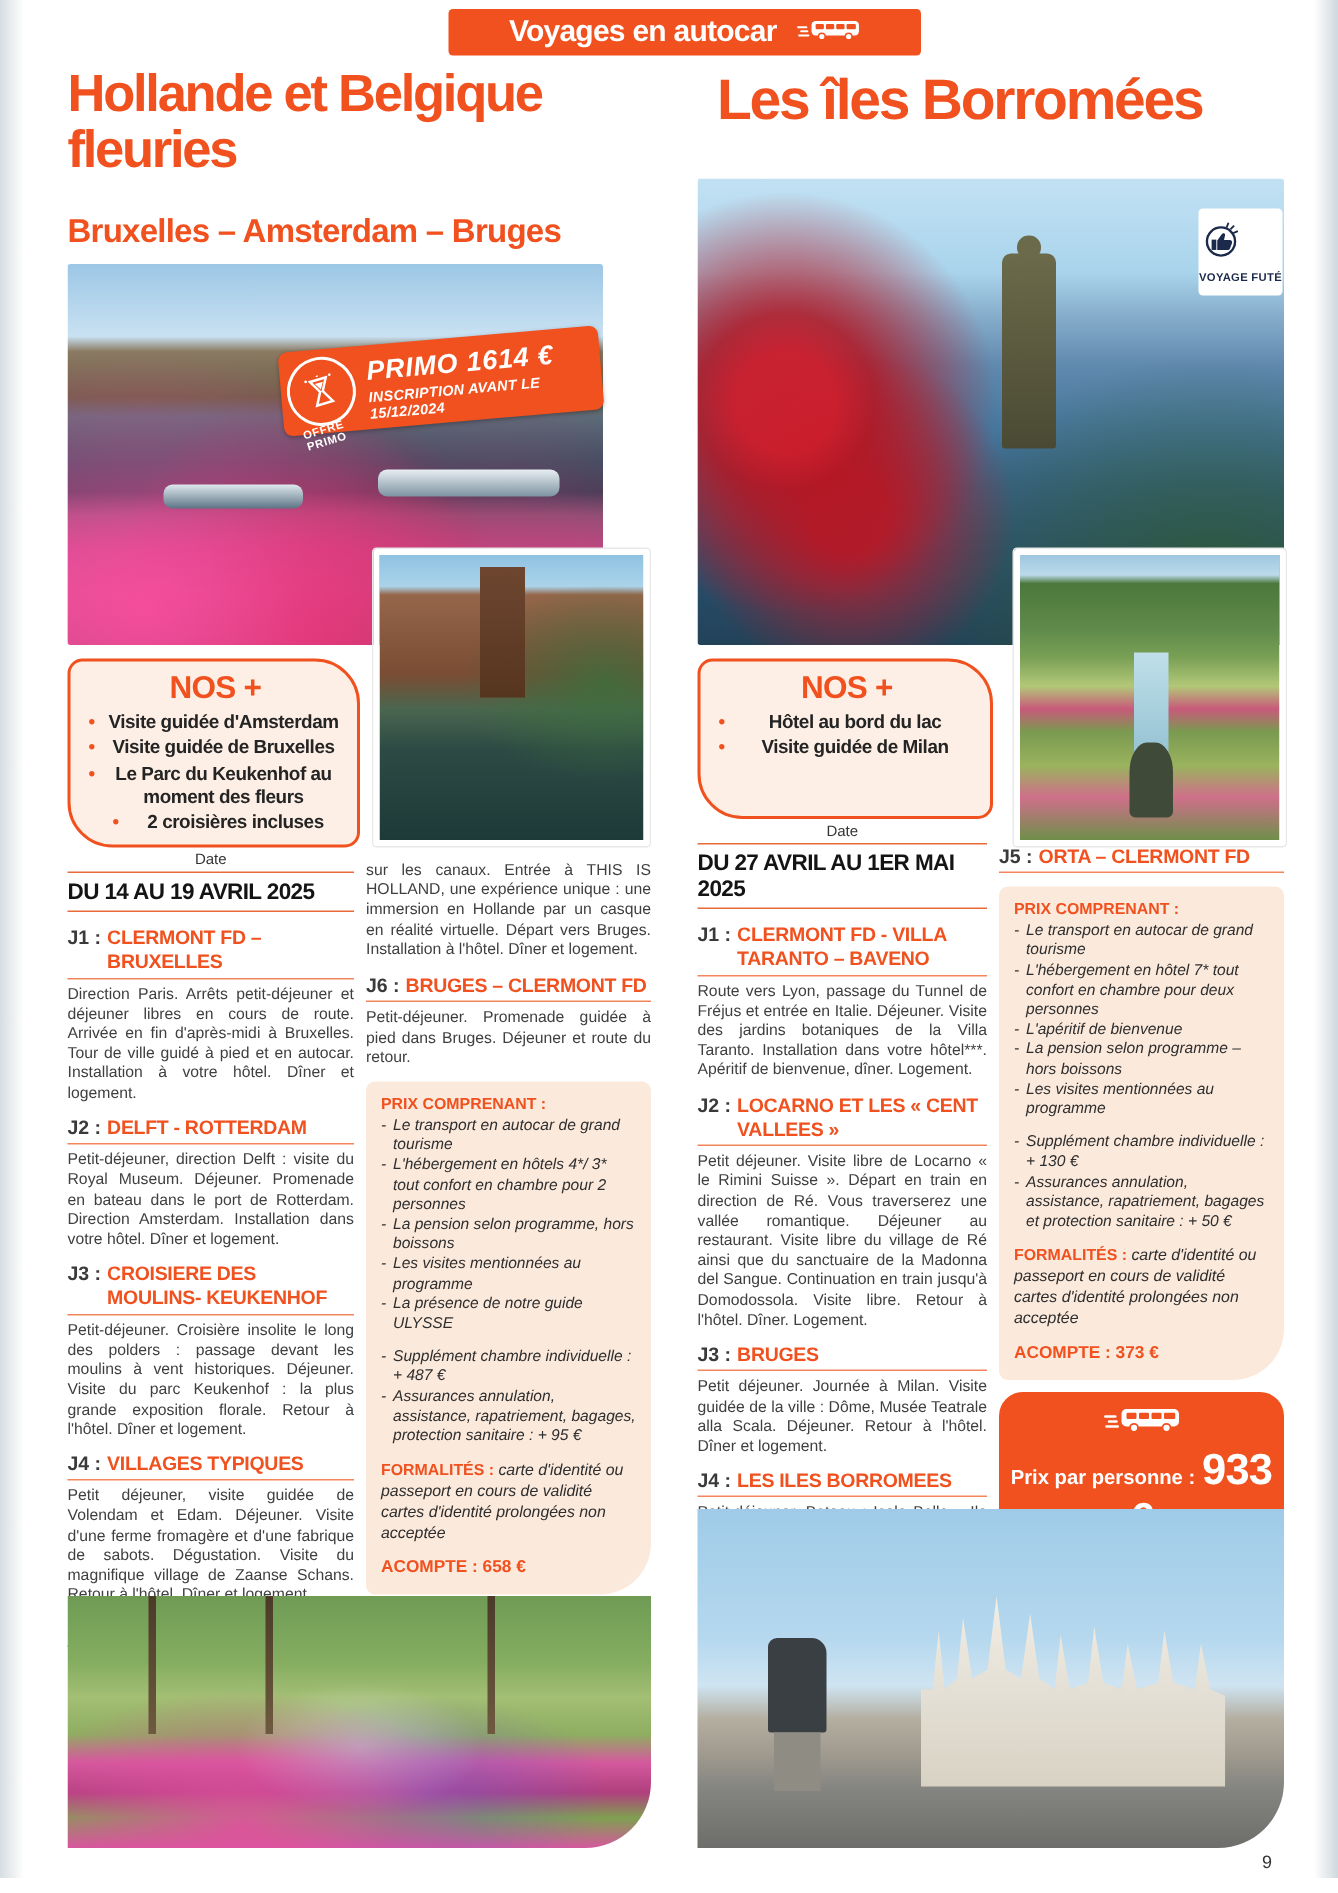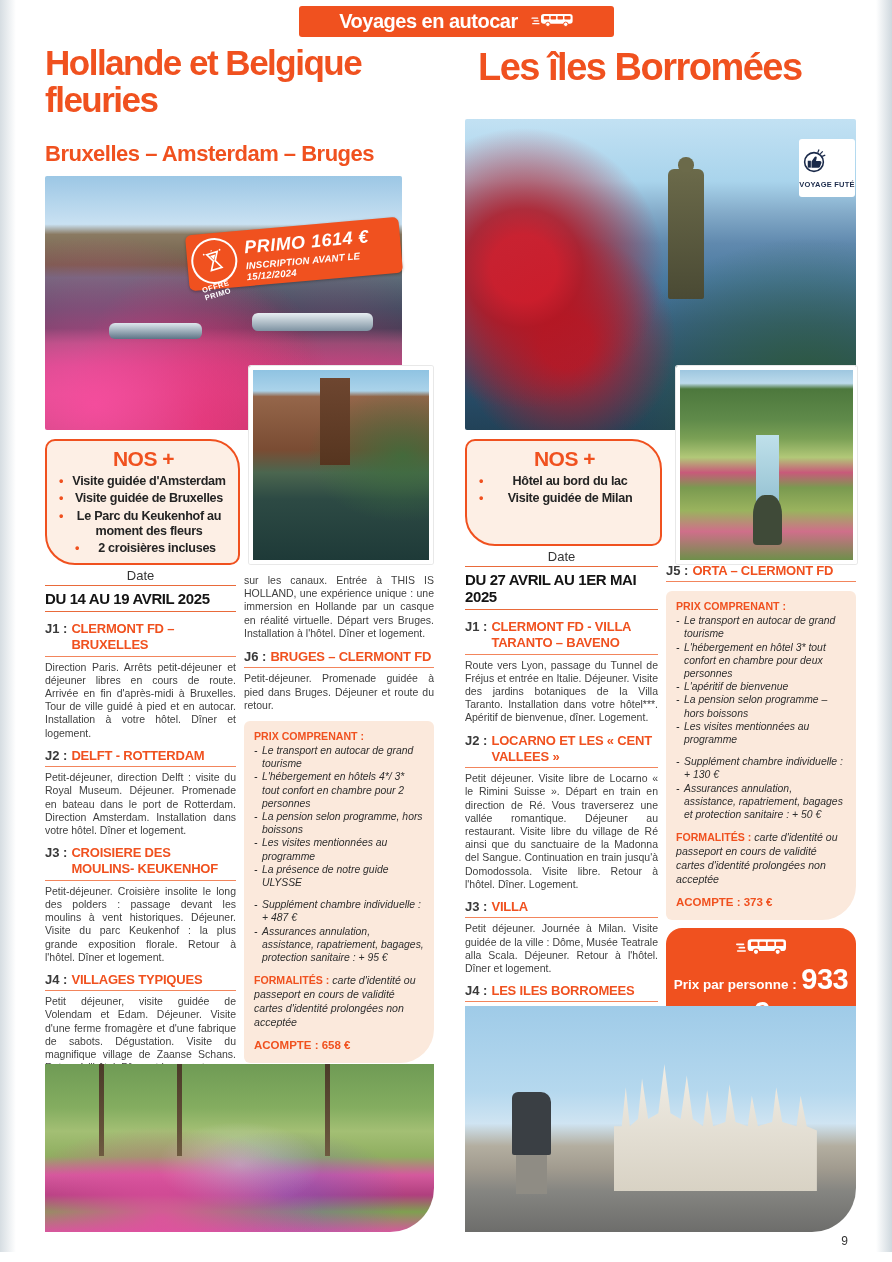--- a/index.html
+++ b/index.html
@@ -101,21 +101,21 @@
   .nos li:before{content:"•";position:absolute;left:0;color:var(--orange);}
   .nos li.indent{margin-left:16px;}
 
   
   .col{position:absolute;}
   .col-l{left:45px;top:568px;width:191px;}
   .col-m{left:244px;top:574px;width:190px;}
   .col-rm{left:465px;top:549px;width:193px;}
   .col-rs{left:666px;top:563px;width:190px;}
 
-  .date-label{text-align:center;font-size:13px;color:#333;margin-bottom:2px;}
+  .date-label{text-align:center;font-size:10px;color:#333;margin-bottom:2px;}
   .date-value{border-top:1.5px solid #E96A3A;border-bottom:1.5px solid #E96A3A;
     font-size:15px;font-weight:bold;color:#141414;padding:4px 0;letter-spacing:-0.4px;margin-bottom:9px;}
 
   .day{margin-bottom:8px;}
   .day-head{display:flex;gap:4px;border-bottom:1.5px solid var(--orange-soft);padding-bottom:2px;margin-bottom:4px;justify-content:space-between;}
   .day-code{color:#3a3a3a;font-weight:bold;font-size:13px;flex:none;}
   .day-title{color:var(--orange);font-weight:bold;font-size:13px;flex:1;line-height:1.25;letter-spacing:-0.2px;}
   .day-body,.cont{font-size:10.5px;line-height:1.26;color:#3f3f3f;text-align:justify;}
   .cont{margin-bottom:9px;}
 
@@ -353,21 +353,21 @@
     <div class="day">
       <div class="day-head">
         <span class="day-code">J2 :</span>
         <span class="day-title">LOCARNO ET LES « CENT VALLEES »</span>
       </div>
       <p class="day-body">Petit déjeuner. Visite libre de Locarno « le Rimini Suisse ». Départ en train en direction de Ré. Vous traverserez une vallée romantique. Déjeuner au restaurant. Visite libre du village de Ré ainsi que du sanctuaire de la Madonna del Sangue. Continuation en train jusqu'à Domodossola. Visite libre. Retour à l'hôtel. Dîner. Logement.</p>
     </div>
     <div class="day">
       <div class="day-head">
         <span class="day-code">J3 :</span>
-        <span class="day-title">VILLA</span>
+        <span class="day-title">BRUGES</span>
       </div>
       <p class="day-body">Petit déjeuner. Journée à Milan. Visite guidée de la ville : Dôme, Musée Teatrale alla Scala. Déjeuner. Retour à l'hôtel. Dîner et logement.</p>
     </div>
     <div class="day">
       <div class="day-head">
         <span class="day-code">J4 :</span>
         <span class="day-title">LES ILES BORROMEES</span>
       </div>
       <p class="day-body">Petit-déjeuner. Bateau : Isola Bella – Ile des Pêcheurs – Stresa. Entrée au Palais et jardins d'Isola Bella. Puis visite guidée du Palais Borromée. Déjeuner sur l'île des pêcheurs. Retour à l'hôtel. Dîner. Logement.</p>
     </div>
@@ -378,21 +378,21 @@
       <div class="day-head">
         <span class="day-code">J5 :</span>
         <span class="day-title">ORTA – CLERMONT FD</span>
       </div>
     </div>
 
     <div class="pinkbox">
       <div class="prix-title">PRIX COMPRENANT :</div>
       <ul>
         <li>Le transport en autocar de grand tourisme</li>
-        <li>L'hébergement en hôtel 3* tout confort en chambre pour deux personnes</li>
+        <li>L'hébergement en hôtel 7* tout confort en chambre pour deux personnes</li>
         <li>L'apéritif de bienvenue</li>
         <li>La pension selon programme – hors boissons</li>
         <li>Les visites mentionnées au programme</li>
       </ul>
       <ul class="supp">
         <li>Supplément chambre individuelle : + 130 €</li>
         <li>Assurances annulation, assistance, rapatriement, bagages et protection sanitaire : + 50 €</li>
       </ul>
       <div class="formalites">
         <span class="form-label">FORMALITÉS :</span>

